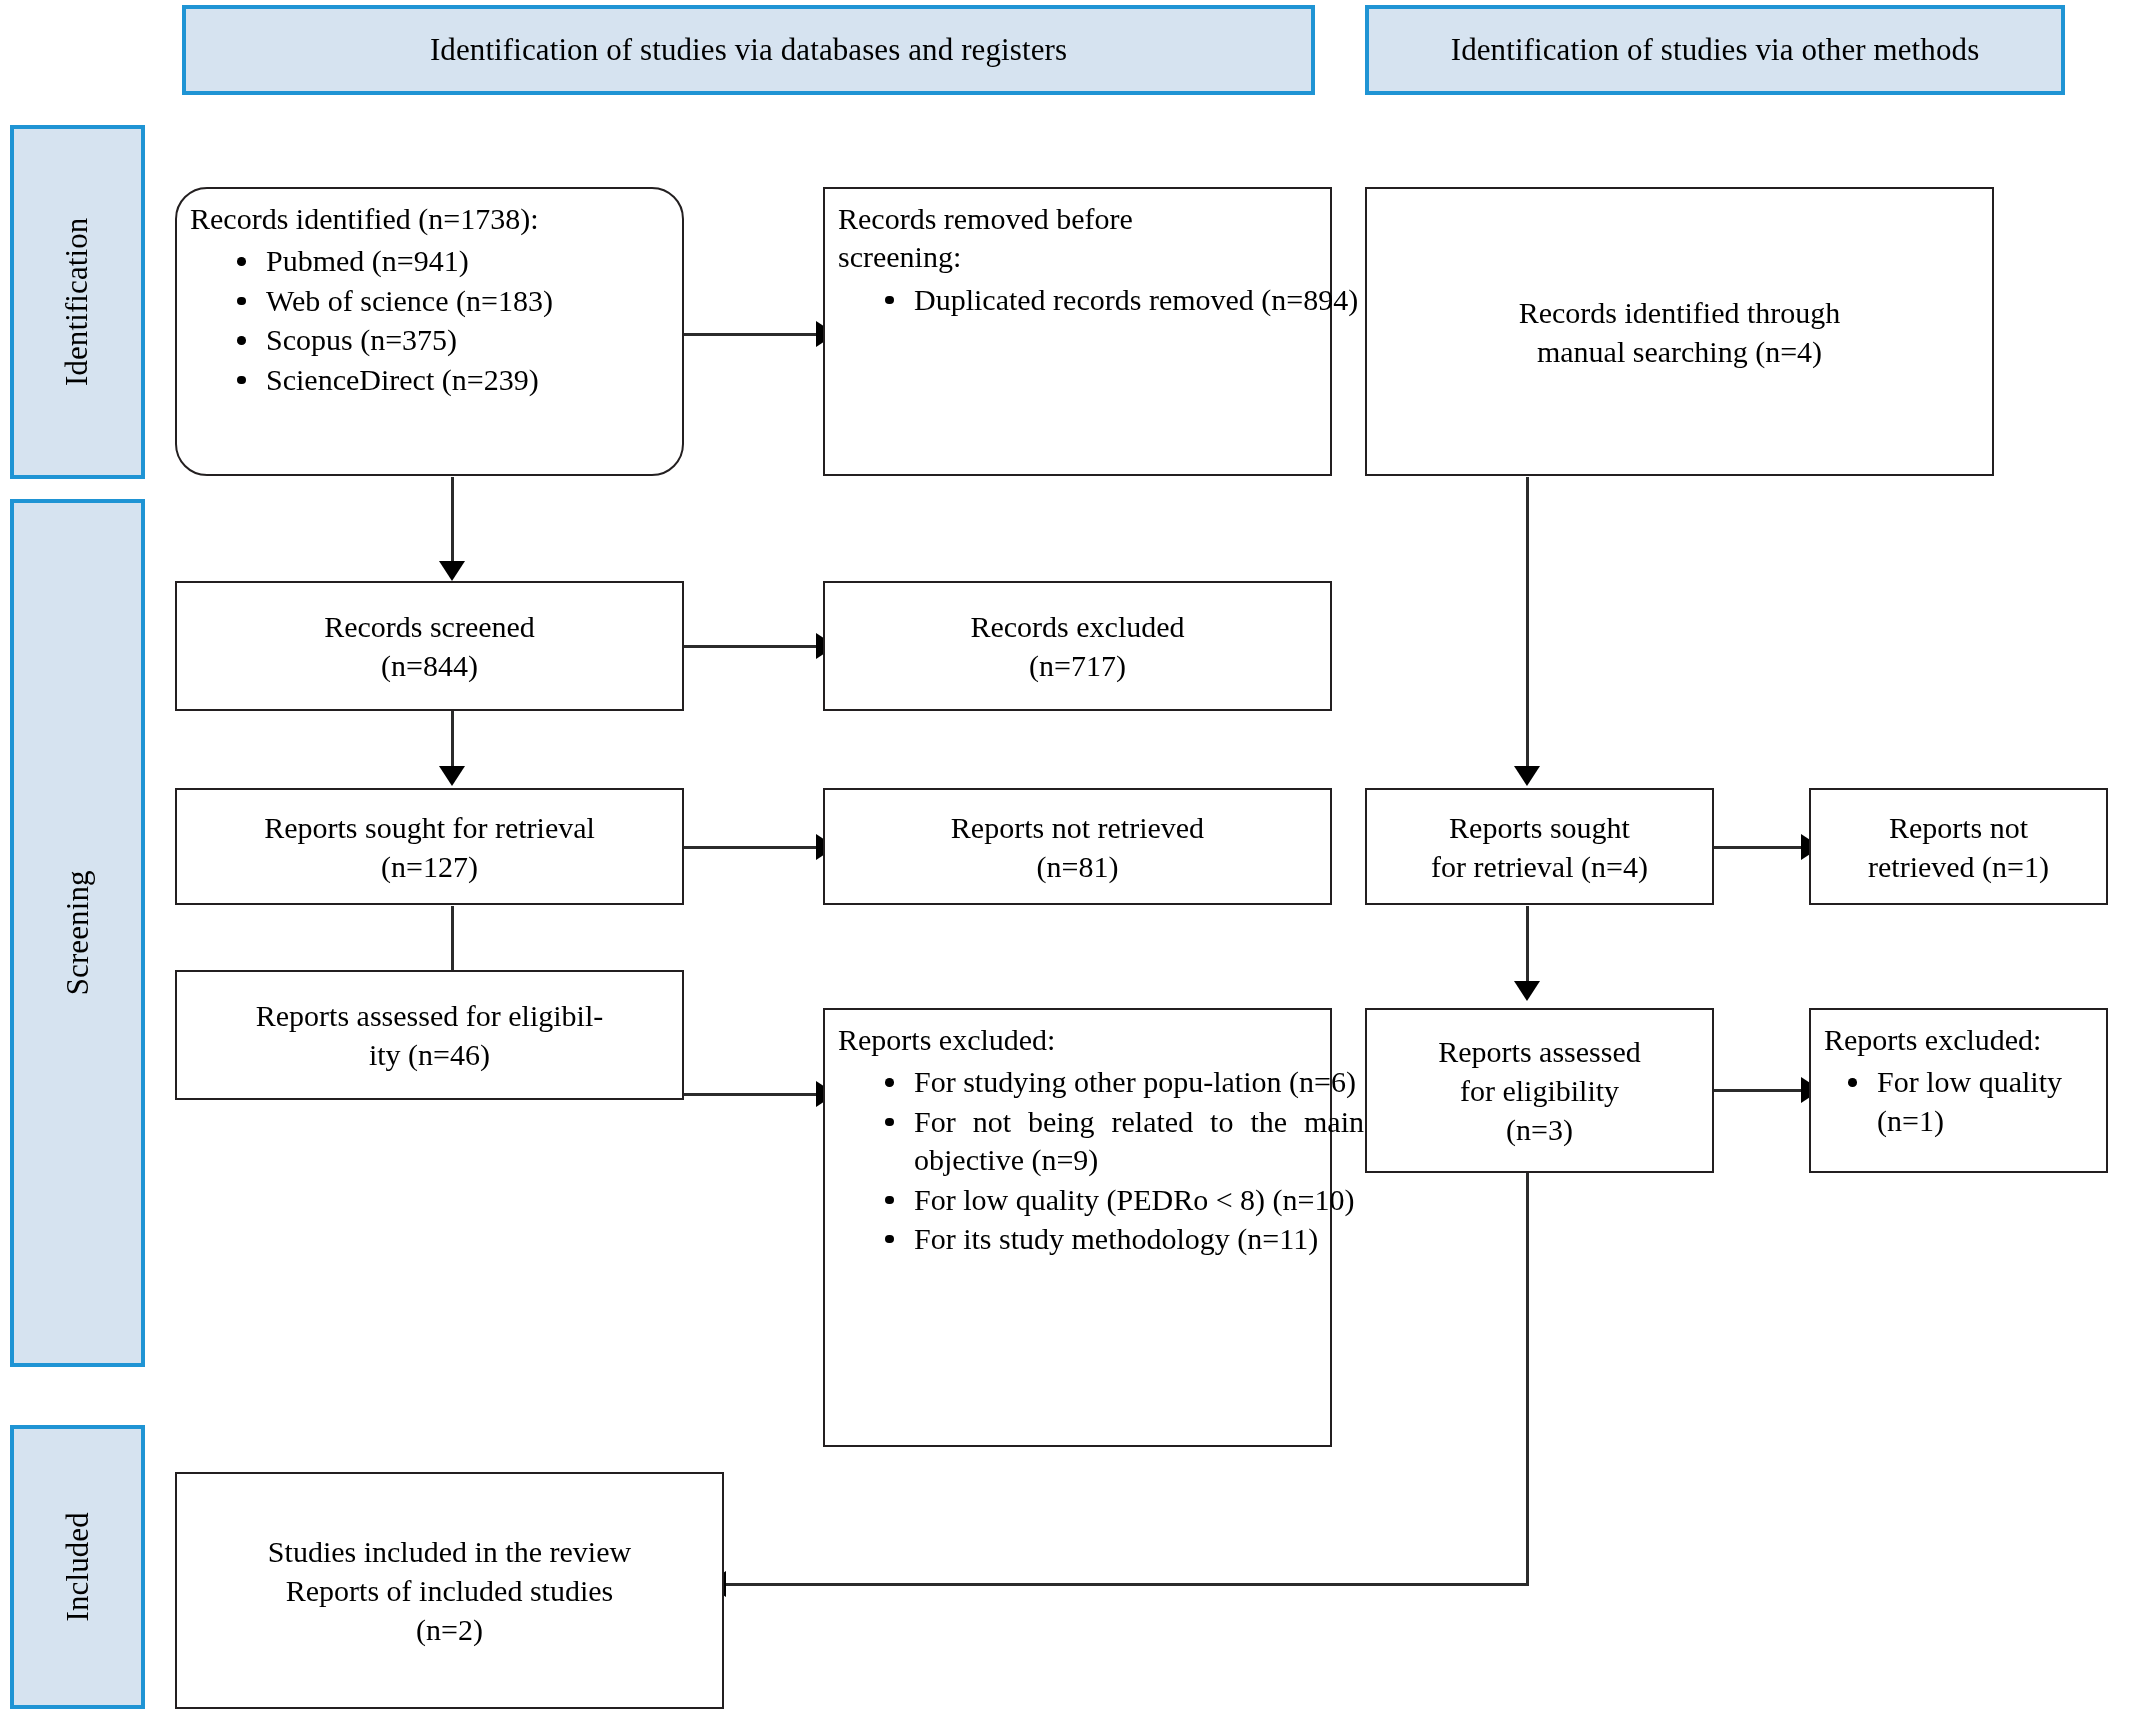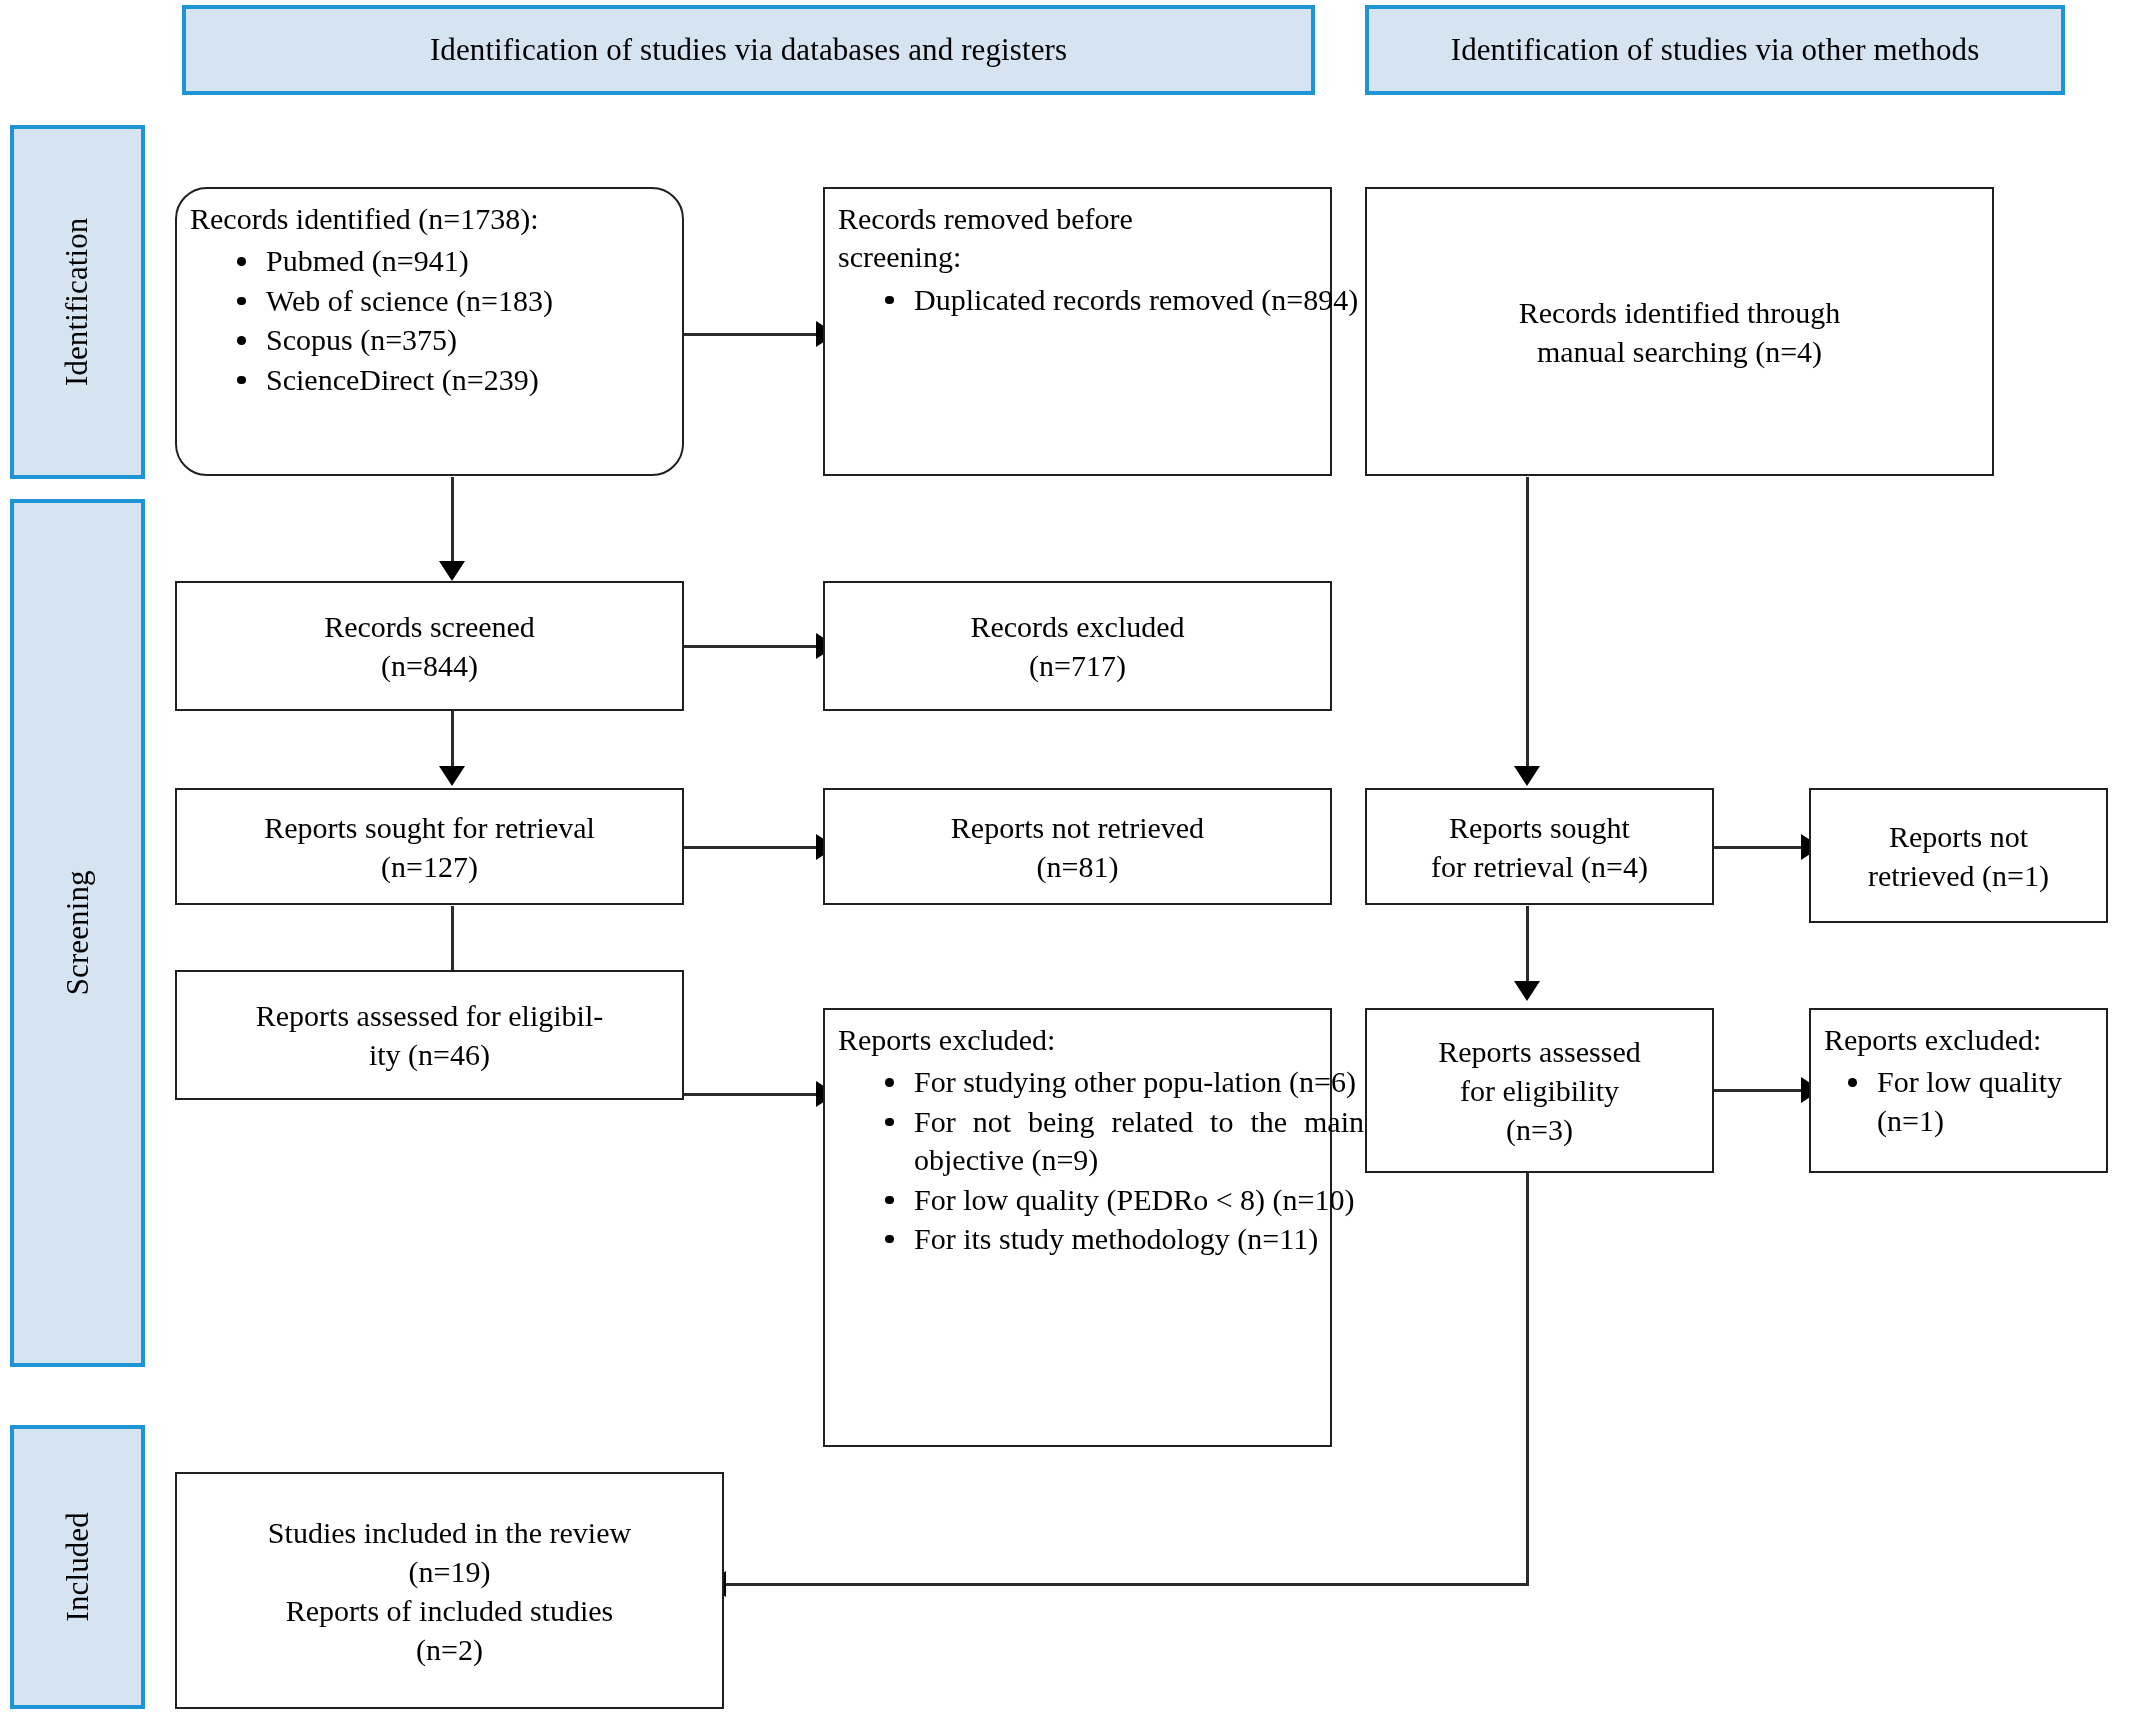--- a/index.html
+++ b/index.html
@@ -212,21 +212,21 @@
   </div>
 
   <div class="box center" style="left:1365px; top:788px; width:349px; height:117px;">
     <span class="line">Reports sought</span>
     <span class="line">for retrieval (n=4)</span>
   </div>
 
   <div class="hline" style="left:1714px; top:846px; width:87px;"></div>
   <div class="arrow-r" style="left:1801px; top:834px;"></div>
 
-  <div class="box center" style="left:1809px; top:788px; width:299px; height:135px;">
+  <div class="box center" style="left:1809px; top:788px; width:299px; height:117px;">
     <span class="line">Reports not</span>
     <span class="line">retrieved (n=1)</span>
   </div>
 
   <div class="vline" style="left:451px; top:906px; width:2.5px; height:80px;"></div>
   <div class="arrow-d" style="left:439px; top:981px;"></div>
 
   <div class="box center" style="left:175px; top:970px; width:509px; height:130px;">
     <span class="line">Reports assessed for eligibil-</span>
     <span class="line">ity (n=46)</span>
@@ -263,19 +263,18 @@
       <li><span class="bulletdot"></span><span>For low quality (n=1)</span></li>
     </ul>
   </div>
 
   <div class="vline" style="left:1526px; top:1173px; width:2.5px; height:413px;"></div>
   <div class="hline" style="left:726px; top:1583px; width:802px;"></div>
   <div class="arrow-l" style="left:706px; top:1571px;"></div>
 
   <div class="box center" style="left:175px; top:1472px; width:549px; height:237px;">
     <span class="line">Studies included in the review</span>
-    <span class="line">(n=19)</span>
     <span class="line">Reports of included studies</span>
     <span class="line">(n=2)</span>
   </div>
 
 </div>
 
 
 </body></html>

